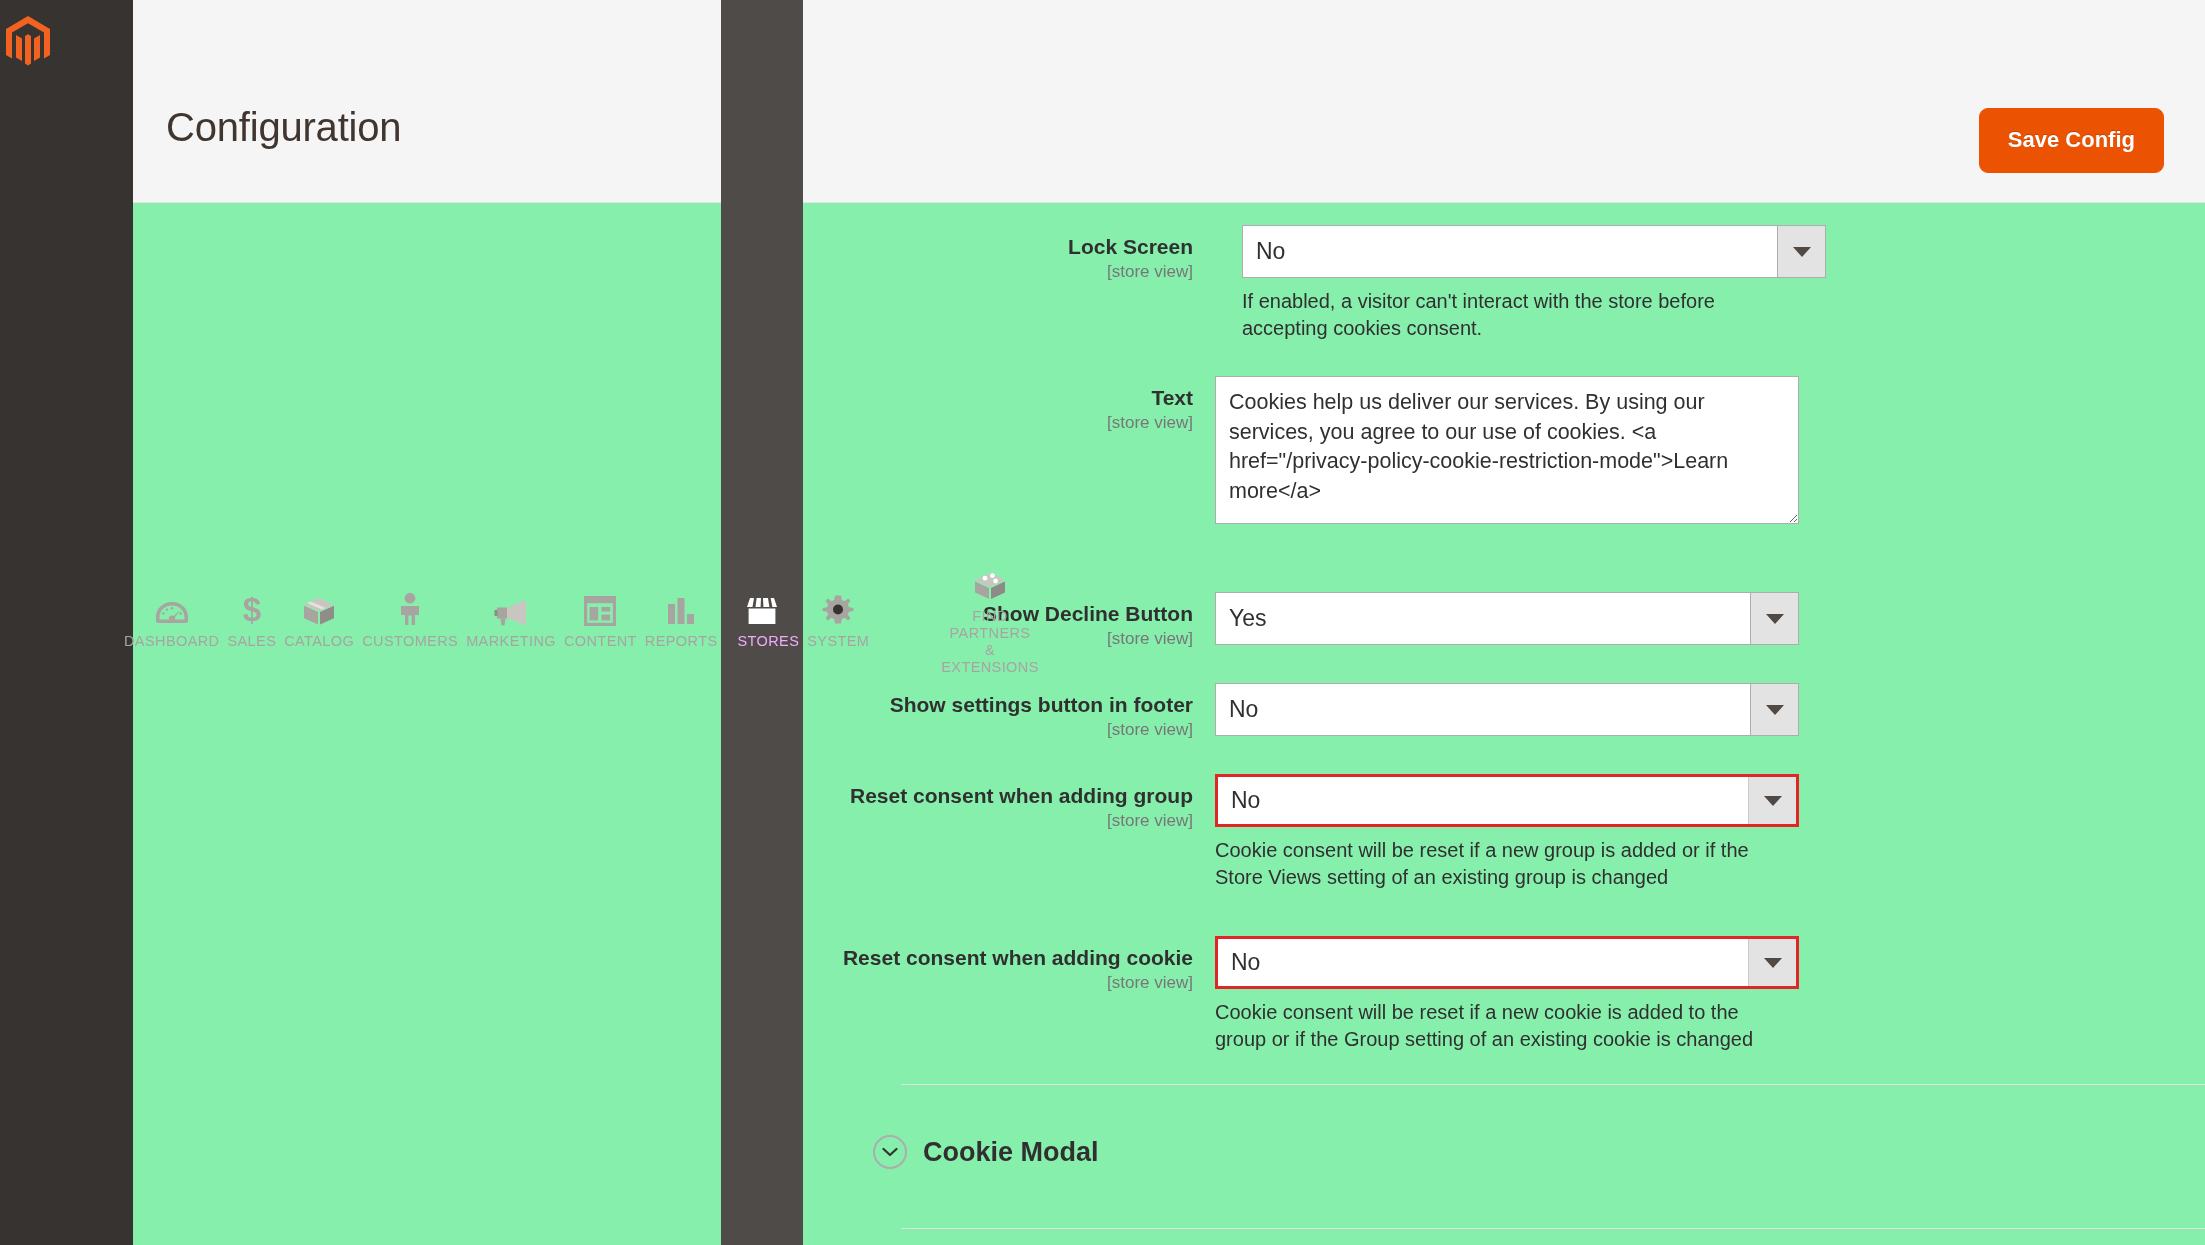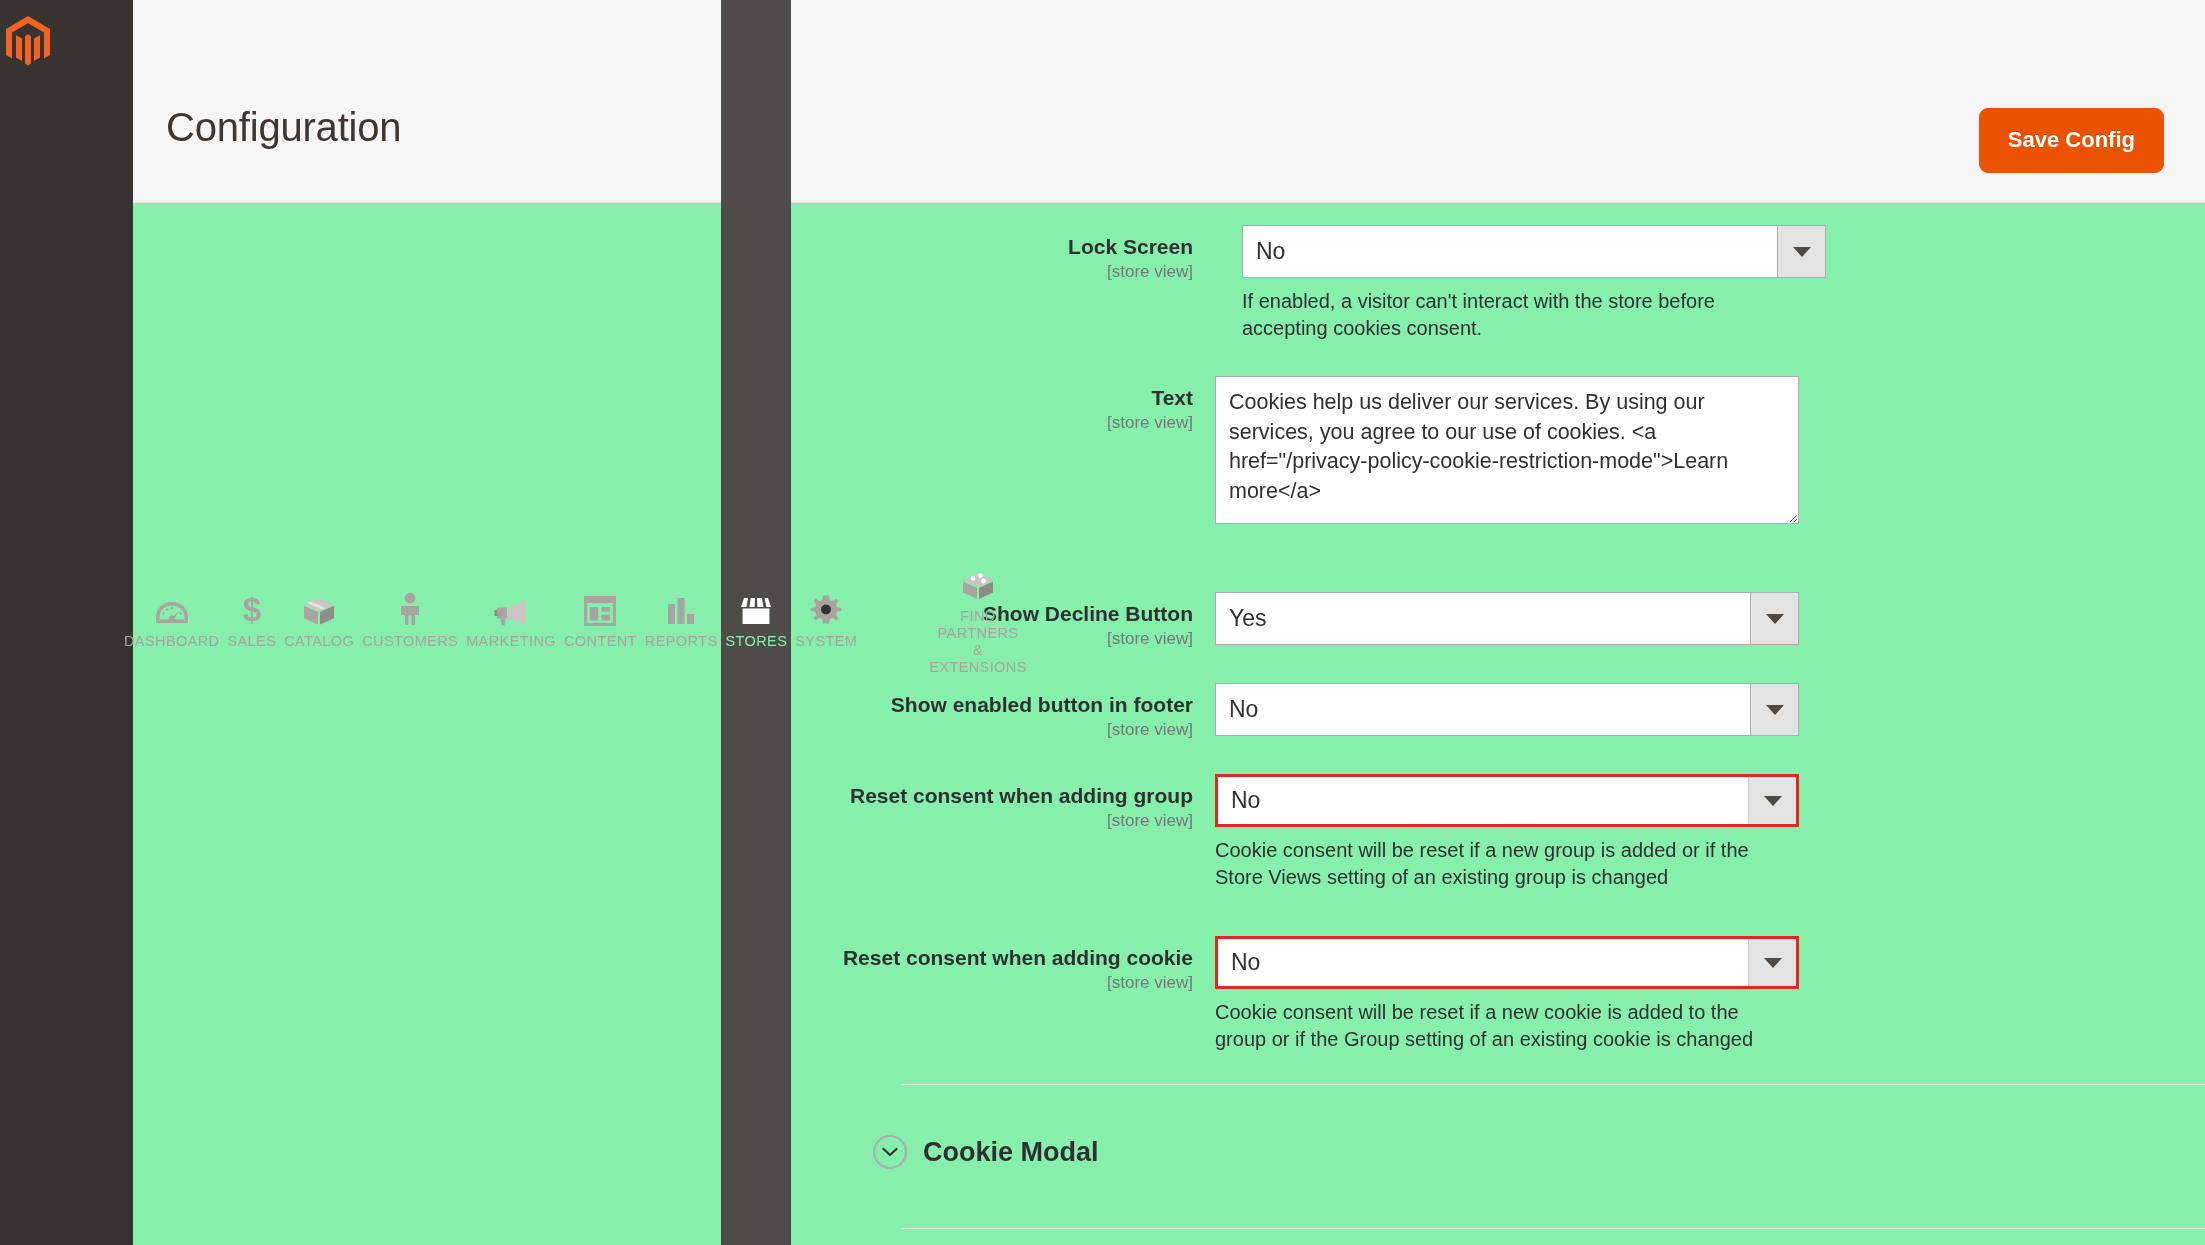--- a/index.html
+++ b/index.html
@@ -68,21 +68,21 @@
   .nav-ico svg { display: block; }
 
   .nav-label {
     color: #a8a4a0;
     font-size: 14.5px;
     letter-spacing: 0.4px;
     text-align: center;
     line-height: 1.18;
     white-space: pre-line;
   }
-  .nav-item.active .nav-label { color: #86efac; }
+  .nav-item.active .nav-label { color: #f0abfc; margin-left: 12px; }
 
   
   .subnav-strip {
     position: absolute;
     left: 133px;
     top: 1172px;
     width: 18px;
     height: 73px;
     background: #f6f6f6;
     border-right: 1px solid #ededed;
@@ -467,21 +467,21 @@
             <span class="sel-value">Yes</span>
             <span class="sel-arrow-box">
                 <span class="sel-arrow"></span>
               </span>
           </div>
         </div>
       </div>
 
       <div class="field-row" style="top:480px;">
         <div class="field-label-col">
-          <span class="field-label">Show enabled button in footer</span>
+          <span class="field-label">Show settings button in footer</span>
           <span class="field-scope">[store view]</span>
         </div>
         <div class="field-control-col">
           <div class="mg-select">
             <span class="sel-value">No</span>
             <span class="sel-arrow-box">
                 <span class="sel-arrow"></span>
               </span>
           </div>
         </div>

